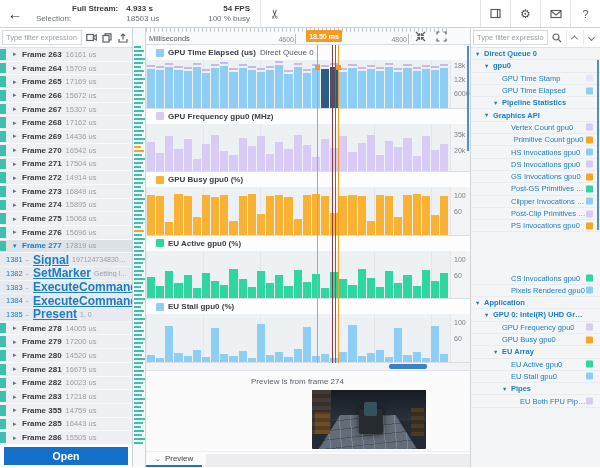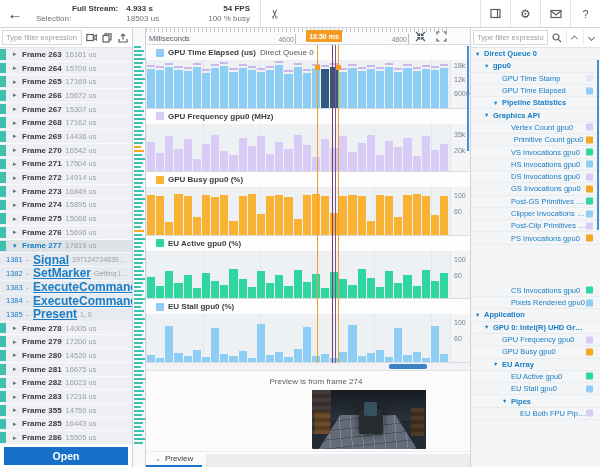--- a/index.html
+++ b/index.html
@@ -82,21 +82,21 @@
   .sel-overlay .l2{position:absolute;top:0;bottom:0;width:1px;left:17px;background:#6b5bb5;}
   .sel-overlay .hdl{position:absolute;width:5px;height:5px;background:#f59b22;top:20px;}
   .sel-overlay .hl{left:-3px;} .sel-overlay .hr{right:-3px;}
 
   .vscroll{position:absolute;right:1px;top:18px;width:2px;height:105px;background:#4a8fd4;z-index:7;}
 
   .hscroll{height:8px;background:#f1f3f4;border-bottom:1px solid #dfe2e6;position:relative;}
   .hthumb{position:absolute;top:1px;height:5px;left:243px;width:38px;background:#3b82c4;border-radius:2px;}
 
   .preview{flex:1;background:#fbfbfc;position:relative;min-height:0;}
-  .pcaption{position:absolute;top:6px;left:105px;width:130px;text-align:center;font-size:8px;color:#5f6368;}
+  .pcaption{position:absolute;top:6px;left:105px;width:130px;text-align:left;font-size:8px;color:#5f6368;}
   .pimg{position:absolute;left:166px;top:19px;width:114px;height:59px;background:#232a33;overflow:hidden;border-radius:1px;}
   .pimg .wall{position:absolute;left:0;right:0;top:0;height:52%;background:linear-gradient(180deg,#161b22,#2c333d);}
   .pimg .brick{position:absolute;left:0;top:0;width:17%;height:75%;background:repeating-linear-gradient(0deg,#4a3f3a 0 4px,#38302c 4px 8px);opacity:.85;}
   .pimg .floor{position:absolute;left:6%;right:8%;top:42%;bottom:0;background-color:#636c78;clip-path:polygon(22% 0,78% 0,100% 100%,0 100%);background-image:repeating-linear-gradient(86deg,rgba(255,255,255,.18) 0 1px,transparent 1px 11px),repeating-linear-gradient(-6deg,rgba(0,0,0,.22) 0 1px,transparent 1px 9px);}
   .pimg .crate1{position:absolute;left:3%;top:38%;width:13%;height:36%;background:repeating-linear-gradient(0deg,#6d4c28 0 4px,#573c1f 4px 8px);}
   .pimg .crate2{position:absolute;right:2%;top:30%;width:11%;height:48%;background:repeating-linear-gradient(0deg,#4a3a26 0 4px,#3a2d1d 4px 8px);}
   .pimg .tank{position:absolute;left:41%;top:32%;width:21%;height:42%;background:#272b30;border-radius:2px;box-shadow:0 0 7px rgba(0,0,0,.7);}
   .pimg .tank::after{content:'';position:absolute;left:22%;top:-28%;width:56%;height:55%;background:#355260;border-radius:2px;}
 
   .bottombar{height:16px;background:#fbfbfc;display:flex;align-items:stretch;border-top:1px solid #eceef1;}
@@ -799,24 +799,20 @@
           </div>
           <div class="tree-row" style="padding-left: 40px;">
             <span class="tlabel">Vertex Count gpu0</span>
             <span class="swatch" style="background: rgb(216, 203, 245);"></span>
           </div>
           <div class="tree-row" style="padding-left: 40px; justify-content: center;">
             <span class="tlabel">Primitive Count gpu0</span>
             <span class="swatch" style="background: rgb(245, 166, 35);"></span>
           </div>
           <div class="tree-row" style="padding-left: 40px;">
-            <span class="tlabel">VS Invocations gpu0</span>
-            <span class="swatch" style="background: rgb(47, 214, 160);"></span>
-          </div>
-          <div class="tree-row" style="padding-left: 40px;">
             <span class="tlabel">HS Invocations gpu0</span>
             <span class="swatch" style="background: rgb(142, 205, 244);"></span>
           </div>
           <div class="tree-row" style="padding-left: 40px;">
             <span class="tlabel">DS Invocations gpu0</span>
             <span class="swatch" style="background: rgb(216, 203, 245);"></span>
           </div>
           <div class="tree-row" style="padding-left: 40px;">
             <span class="tlabel">GS Invocations gpu0</span>
             <span class="swatch" style="background: rgb(245, 166, 35);"></span>

